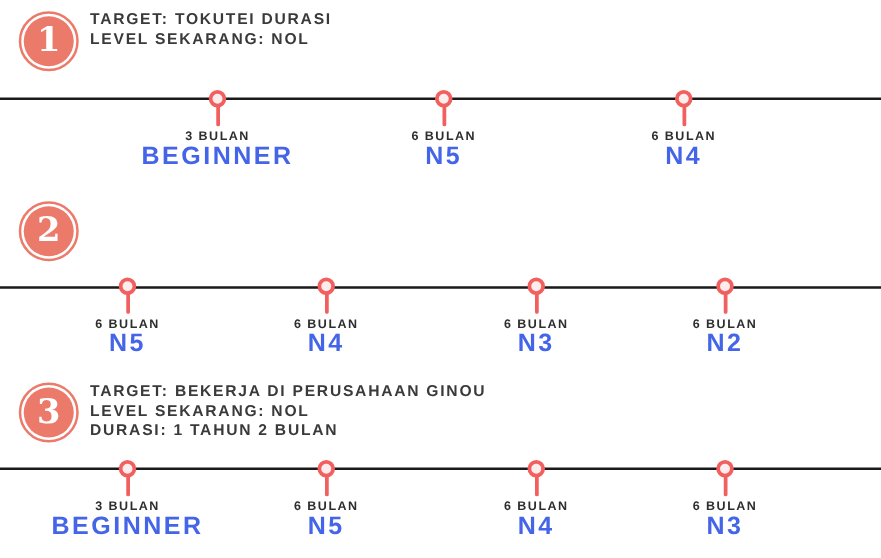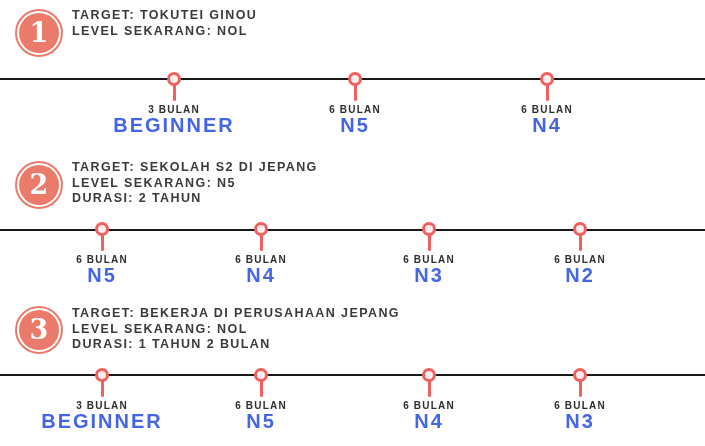--- a/index.html
+++ b/index.html
@@ -92,21 +92,21 @@
 
 <div class="canvas">
 
   <div class="section" style="top:0">
     <div class="badge">
       <div class="badge-inner">
         <span class="badge-num">1</span>
       </div>
     </div>
     <div class="header">
-      <div>TARGET: TOKUTEI GINOU</div>
+      <div>TARGET: TOKUTEI DURASI</div>
       <div>LEVEL SEKARANG: NOL</div>
     </div>
     <div class="tl-line"></div>
     <div>
         <div class="milestone" style="left: 174px;">
           <div class="dot"></div>
           <div class="stem"></div>
           <div class="m-duration">3 BULAN</div>
           <div class="m-level">BEGINNER</div>
         </div>
@@ -124,25 +124,20 @@
         </div>
       </div>
   </div>
 
   <div class="section" style="top:150px">
     <div class="badge" style="top:11px">
       <div class="badge-inner">
         <span class="badge-num">2</span>
       </div>
     </div>
-    <div class="header" style="top:10px">
-      <div>TARGET: SEKOLAH S2 DI JEPANG</div>
-      <div>LEVEL SEKARANG: N5</div>
-      <div>DURASI: 2 TAHUN</div>
-    </div>
     <div class="tl-line" style="top:79px"></div>
     <div>
         <div class="milestone" style="left: 102px;">
           <div class="dot"></div>
           <div class="stem"></div>
           <div class="m-duration">6 BULAN</div>
           <div class="m-level">N5</div>
         </div>
         <div class="milestone" style="left: 261px;">
           <div class="dot"></div>
@@ -165,21 +160,21 @@
       </div>
   </div>
 
   <div class="section" style="top:296px">
     <div class="badge" style="top:10px">
       <div class="badge-inner">
         <span class="badge-num">3</span>
       </div>
     </div>
     <div class="header" style="top:10px">
-      <div>TARGET: BEKERJA DI PERUSAHAAN JEPANG</div>
+      <div>TARGET: BEKERJA DI PERUSAHAAN GINOU</div>
       <div>LEVEL SEKARANG: NOL</div>
       <div>DURASI: 1 TAHUN 2 BULAN</div>
     </div>
     <div class="tl-line"></div>
     <div>
         <div class="milestone" style="left: 102px;">
           <div class="dot"></div>
           <div class="stem"></div>
           <div class="m-duration">3 BULAN</div>
           <div class="m-level">BEGINNER</div>

